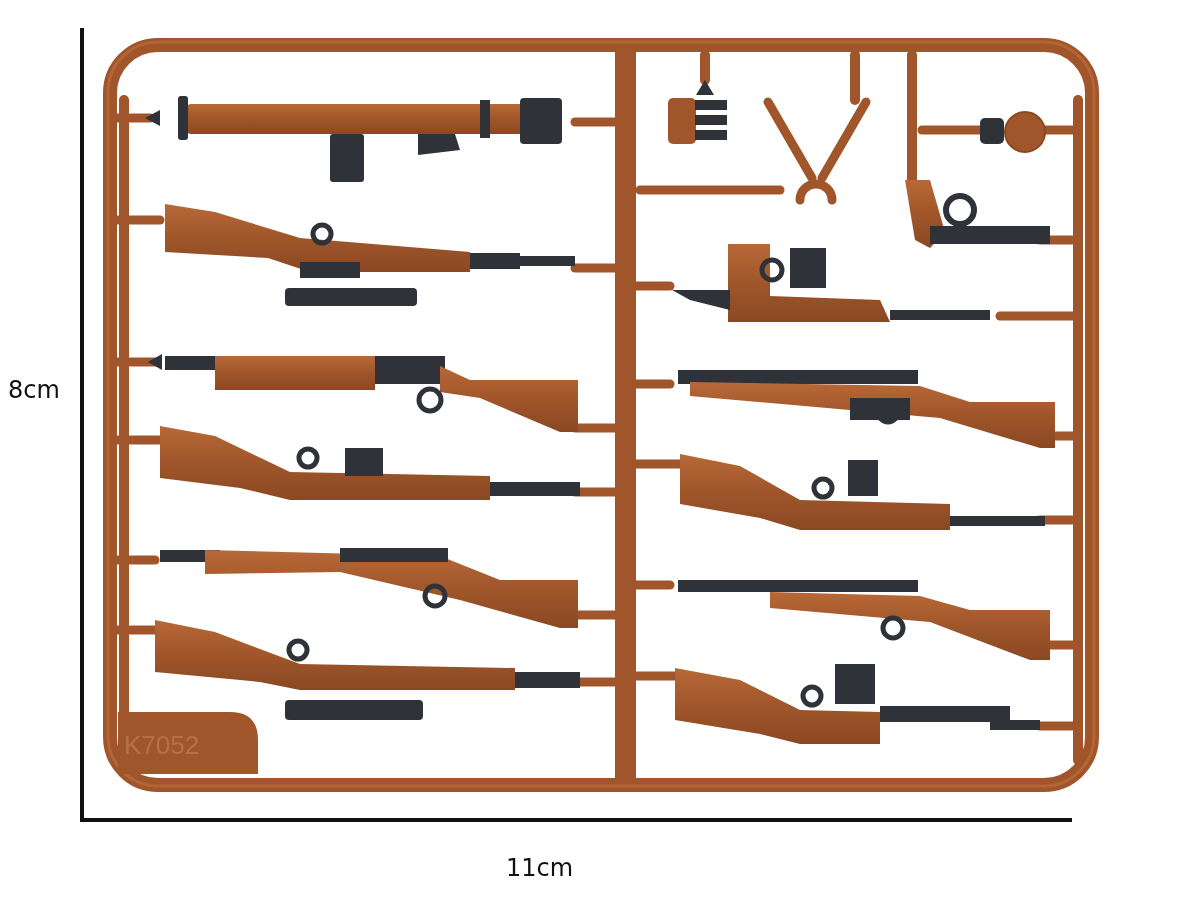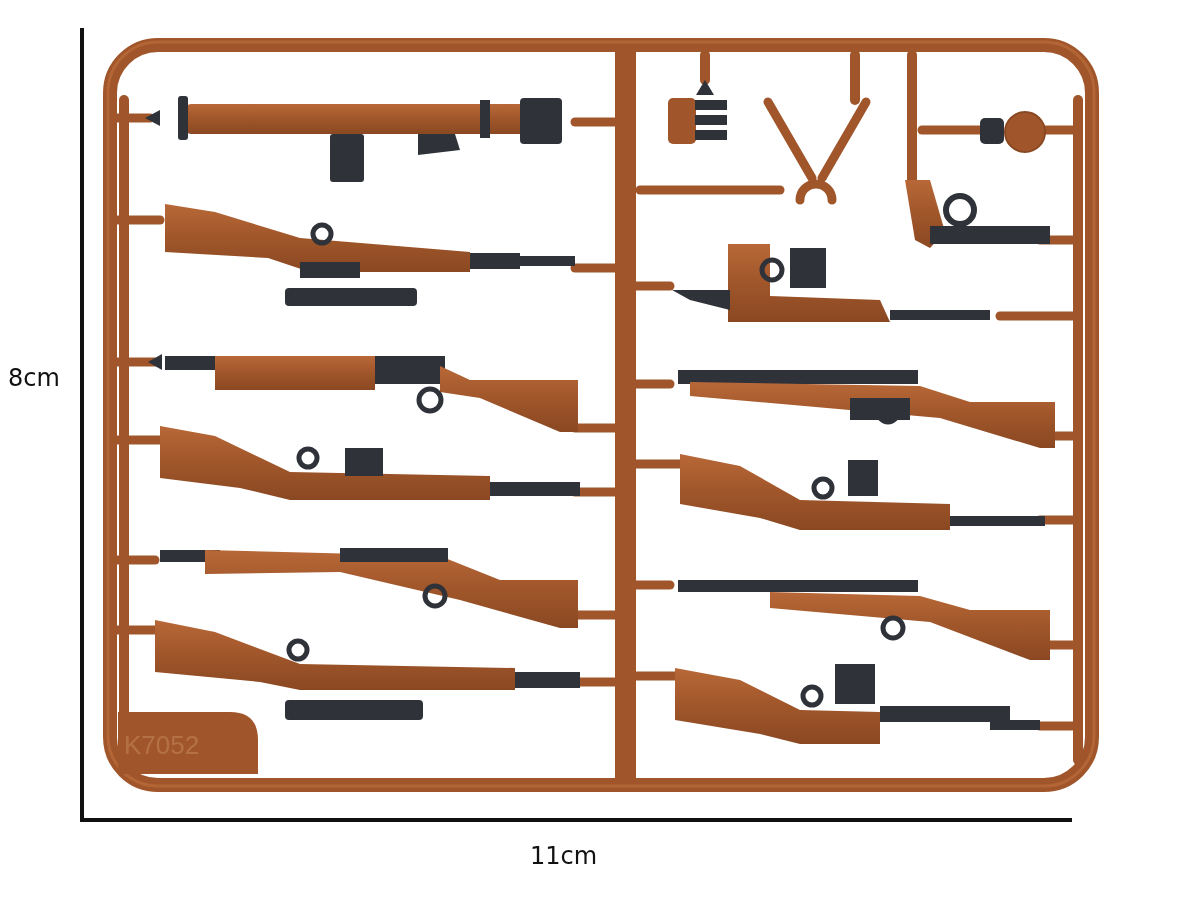--- a/index.html
+++ b/index.html
@@ -1,19 +1,19 @@
 <!DOCTYPE html>
 <html><head>
 <meta charset="utf-8">
 <style>
   html,body{margin:0;padding:0;background:#ffffff;}
   body{width:1200px;height:900px;position:relative;overflow:hidden;font-family:"Liberation Sans",sans-serif;}
-  .dim-label{position:absolute;font-family:"DejaVu Sans",sans-serif;font-size:24px;color:#111;}
+  .dim-label{position:absolute;font-family:"DejaVu Sans",sans-serif;font-size:24px;color:#111;margin-top:12px;}
   #label-height{left:8px;top:364px;}
-  #label-width{left:530px;top:842px;}
+  #label-width{left:506px;top:842px;}
   svg{position:absolute;left:0;top:0;}
 </style>
 </head>
 <body>
 
 <div class="dim-label" id="label-height">8cm</div>
 <div class="dim-label" id="label-width">11cm</div>
 
 <svg width="1200" height="900" viewBox="0 0 1200 900">
   <defs>

